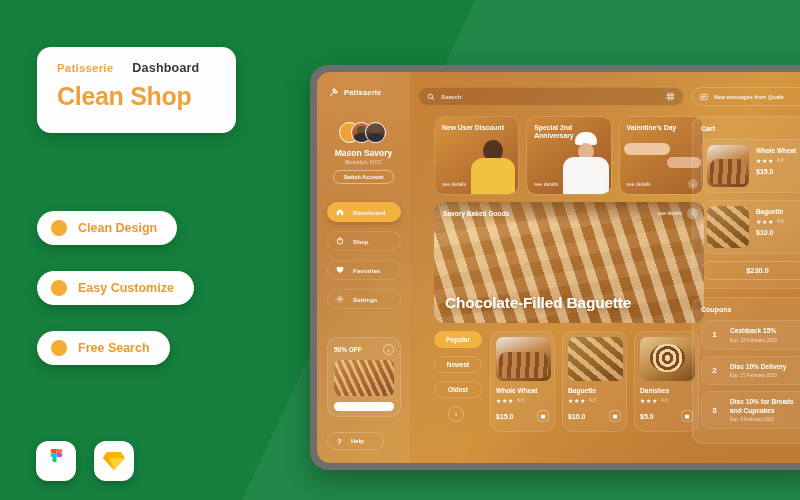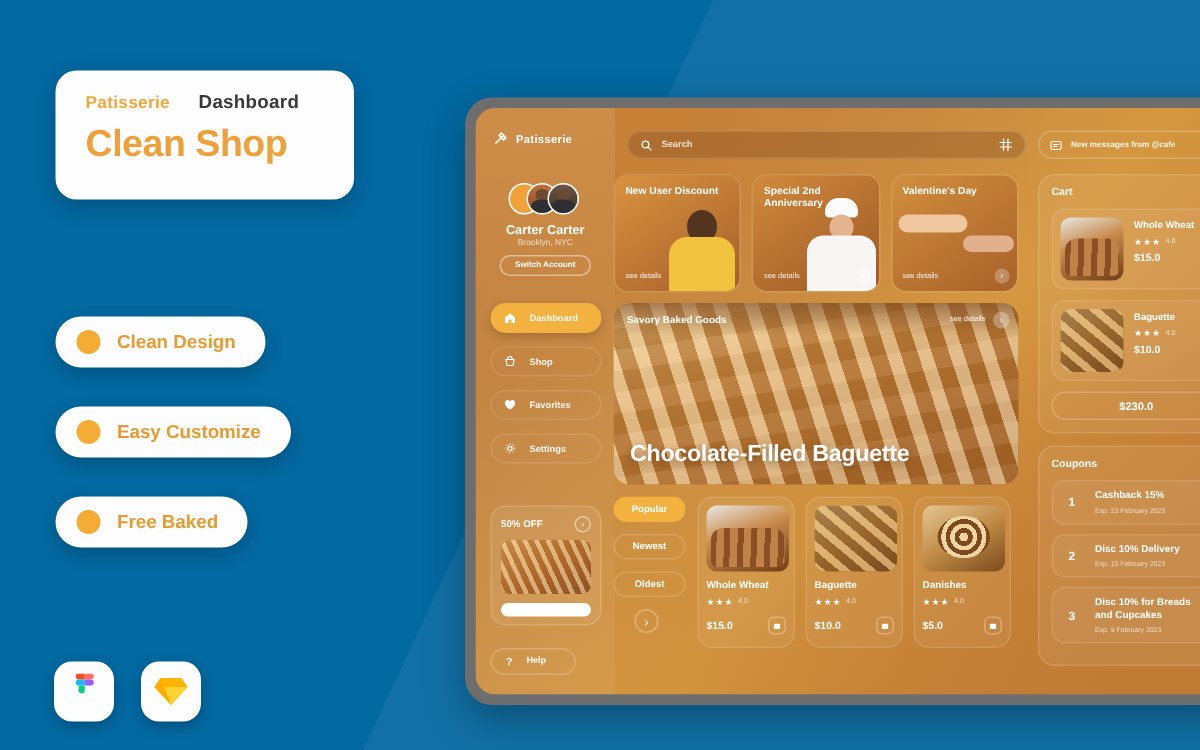--- a/index.html
+++ b/index.html
@@ -1,21 +1,21 @@
 <!DOCTYPE html>
 <html><head>
 <meta charset="utf-8">
 <style>
   * { box-sizing: border-box; margin: 0; padding: 0; }
   html, body {
     width: 800px; height: 500px; overflow: hidden;
     font-family: "Liberation Sans", sans-serif;
     background: #5c5c5c;
   }
-  #stage { position: relative; width: 800px; height: 500px; overflow: hidden; background: #0369a1; }
+  #stage { position: relative; width: 800px; height: 500px; overflow: hidden; background: #15803d; }
 
   
   .bg-diag {
     position: absolute; left: 0; top: 0; width: 800px; height: 500px;
     background: linear-gradient(115deg, rgba(255,255,255,0) 0%, rgba(255,255,255,0) 46%,
                 rgba(255,255,255,0.055) 46%, rgba(255,255,255,0.055) 100%);
     pointer-events: none;
   }
 
   
@@ -133,21 +133,21 @@
   }
   .searchbar .stext { font-size: 6.2px; color: rgba(255,255,255,0.78); font-weight: 700; }
   .grid-icon-wrap { position: absolute; right: 8px; top: 4px; }
   .msgpill {
     position: absolute; left: 375px; top: 15px; width: 131px; height: 19px; border-radius: 10px;
     border: 1px solid rgba(255,255,255,0.22); display: flex; align-items: center; gap: 6px; padding: 0 7px;
   }
   .msgpill .mtext { font-size: 5.4px; color: rgba(255,255,255,0.9); font-weight: 700; white-space: nowrap; }
 
   
-  .main { position: absolute; left: 92px; top: 44px; width: 270px; }
+  .main { position: absolute; left: 117px; top: 44px; width: 270px; }
   .promo-row { display: flex; gap: 7px; }
   .pcard {
     position: relative; width: 85.3px; height: 79px; border-radius: 10px; overflow: hidden;
     border: 1px solid rgba(255,255,255,0.13);
   }
   .pcard .ptitle { position: absolute; left: 7px; top: 7px; width: 62px;
     font-size: 6.8px; font-weight: 700; color: #fff; line-height: 1.25; z-index: 3; }
   .pcard .pdet { position: absolute; left: 7px; bottom: 7px; font-size: 5px; color: rgba(255,255,255,0.9); z-index:3; }
   .pcard .pchev { position: absolute; right: 5px; bottom: 5px; width: 10px; height: 10px; border-radius: 50%;
     background: rgba(255,255,255,0.25); display:flex;align-items:center;justify-content:center; font-size:6px; color:#fff; z-index:3;}
@@ -260,21 +260,21 @@
   <div class="feat" id="feat1">
     <span class="dot"></span>
     <span class="flabel">Easy Customize</span>
   </div>
   <div class="feat" id="feat0">
     <span class="dot"></span>
     <span class="flabel">Clean Design</span>
   </div>
   <div class="feat" id="feat2">
     <span class="dot"></span>
-    <span class="flabel">Free Baked</span>
+    <span class="flabel">Free Search</span>
   </div>
 
   <div class="appicons">
     <div class="appicon">
       <svg width="17" height="24" viewBox="0 0 17 24">
         <path d="M4.5 0h4v4h-4a2 2 0 010-4z" fill="#f24e1e"></path>
         <path d="M8.5 0h4a2 2 0 010 4h-4z" fill="#ff7262"></path>
         <path d="M8.5 4h4a2 2 0 010 4h-4z" fill="#a259ff"></path>
         <path d="M4.5 4h4v4h-4a2 2 0 010-4z" fill="#1abcfe"></path>
         <path d="M4.5 8h4v4a2 2 0 11-4-2z" fill="#0acf83"></path>
@@ -308,21 +308,21 @@
                 <div class="bd"></div>
               </div>
           </div>
           <div class="av av2">
             <div class="face">
                 <div class="hd"></div>
                 <div class="bd"></div>
               </div>
           </div>
         </div>
-        <div class="uname">Carter Carter</div>
+        <div class="uname">Mason Savory</div>
         <div class="uloc">Brooklyn, NYC</div>
         <div class="switch-acct">Switch Account</div>
 
         <div class="navlist">
           <div class="navitem active">
             <span class="navicon">
               <svg width="8" height="8" viewBox="0 0 12 12">
                   <path d="M1 5.5L6 1.5l5 4V11H7.5V7.5h-3V11H1z" fill="#fff"></path>
                 </svg>
             </span>

